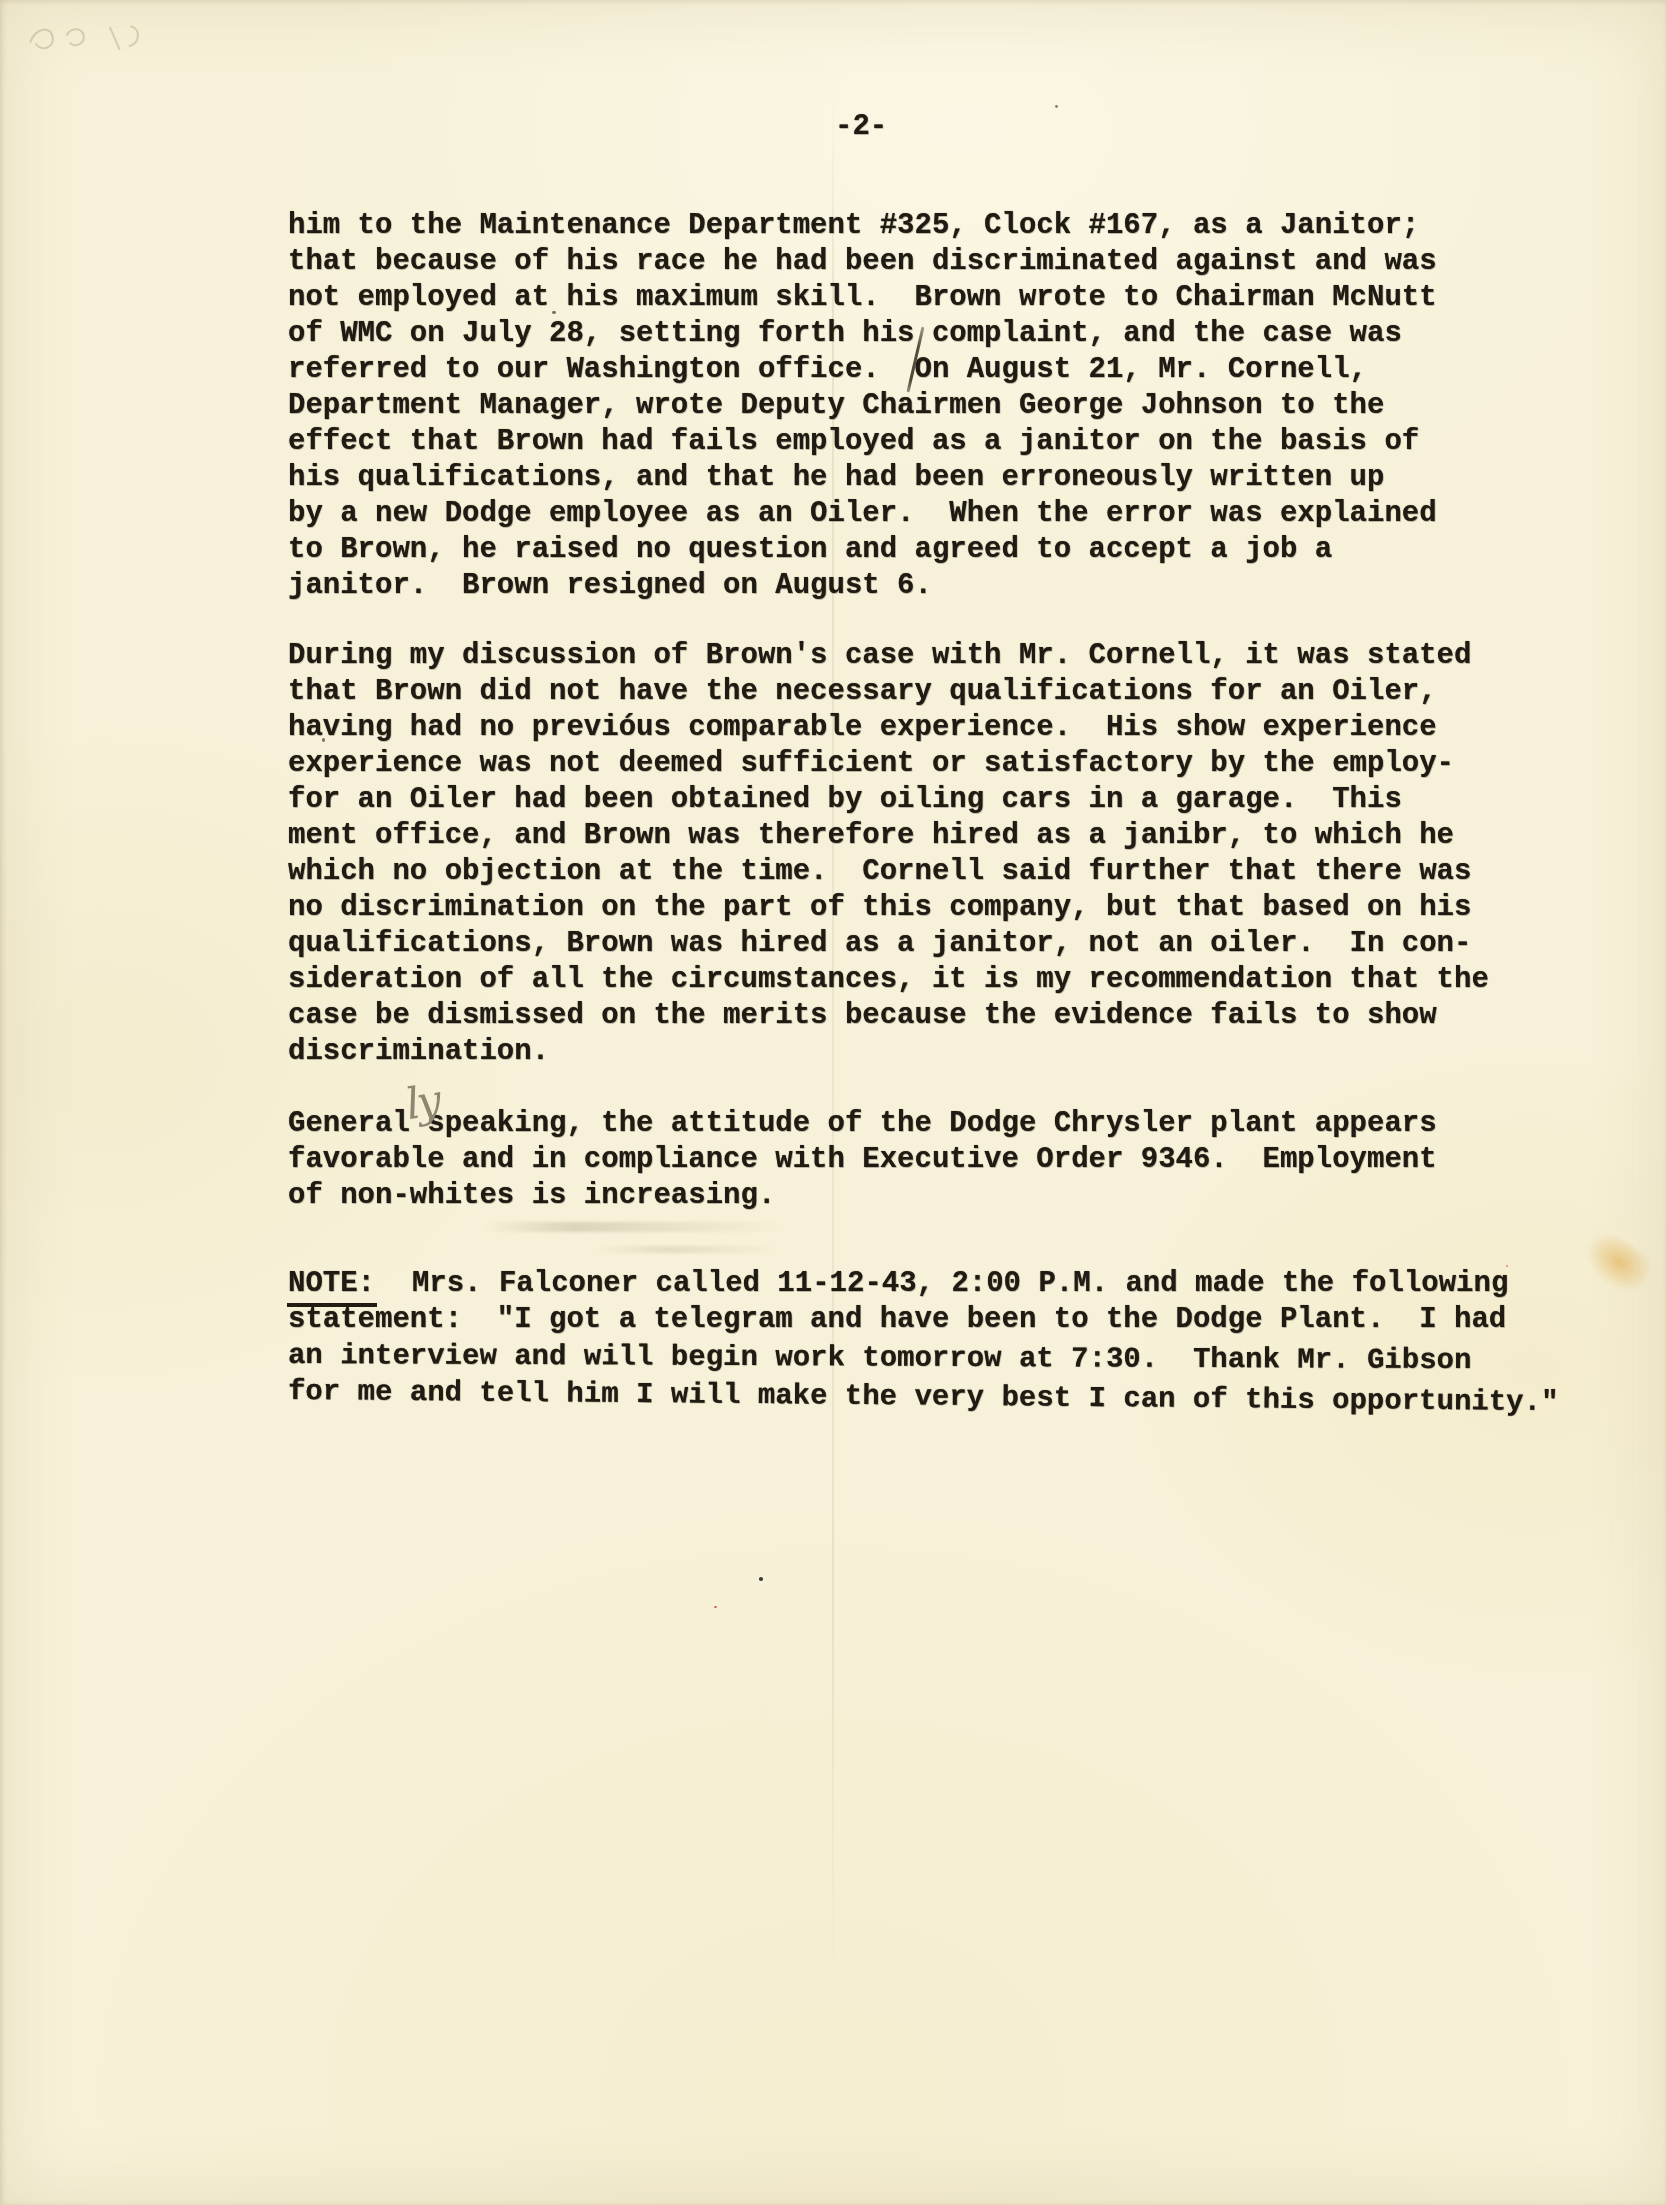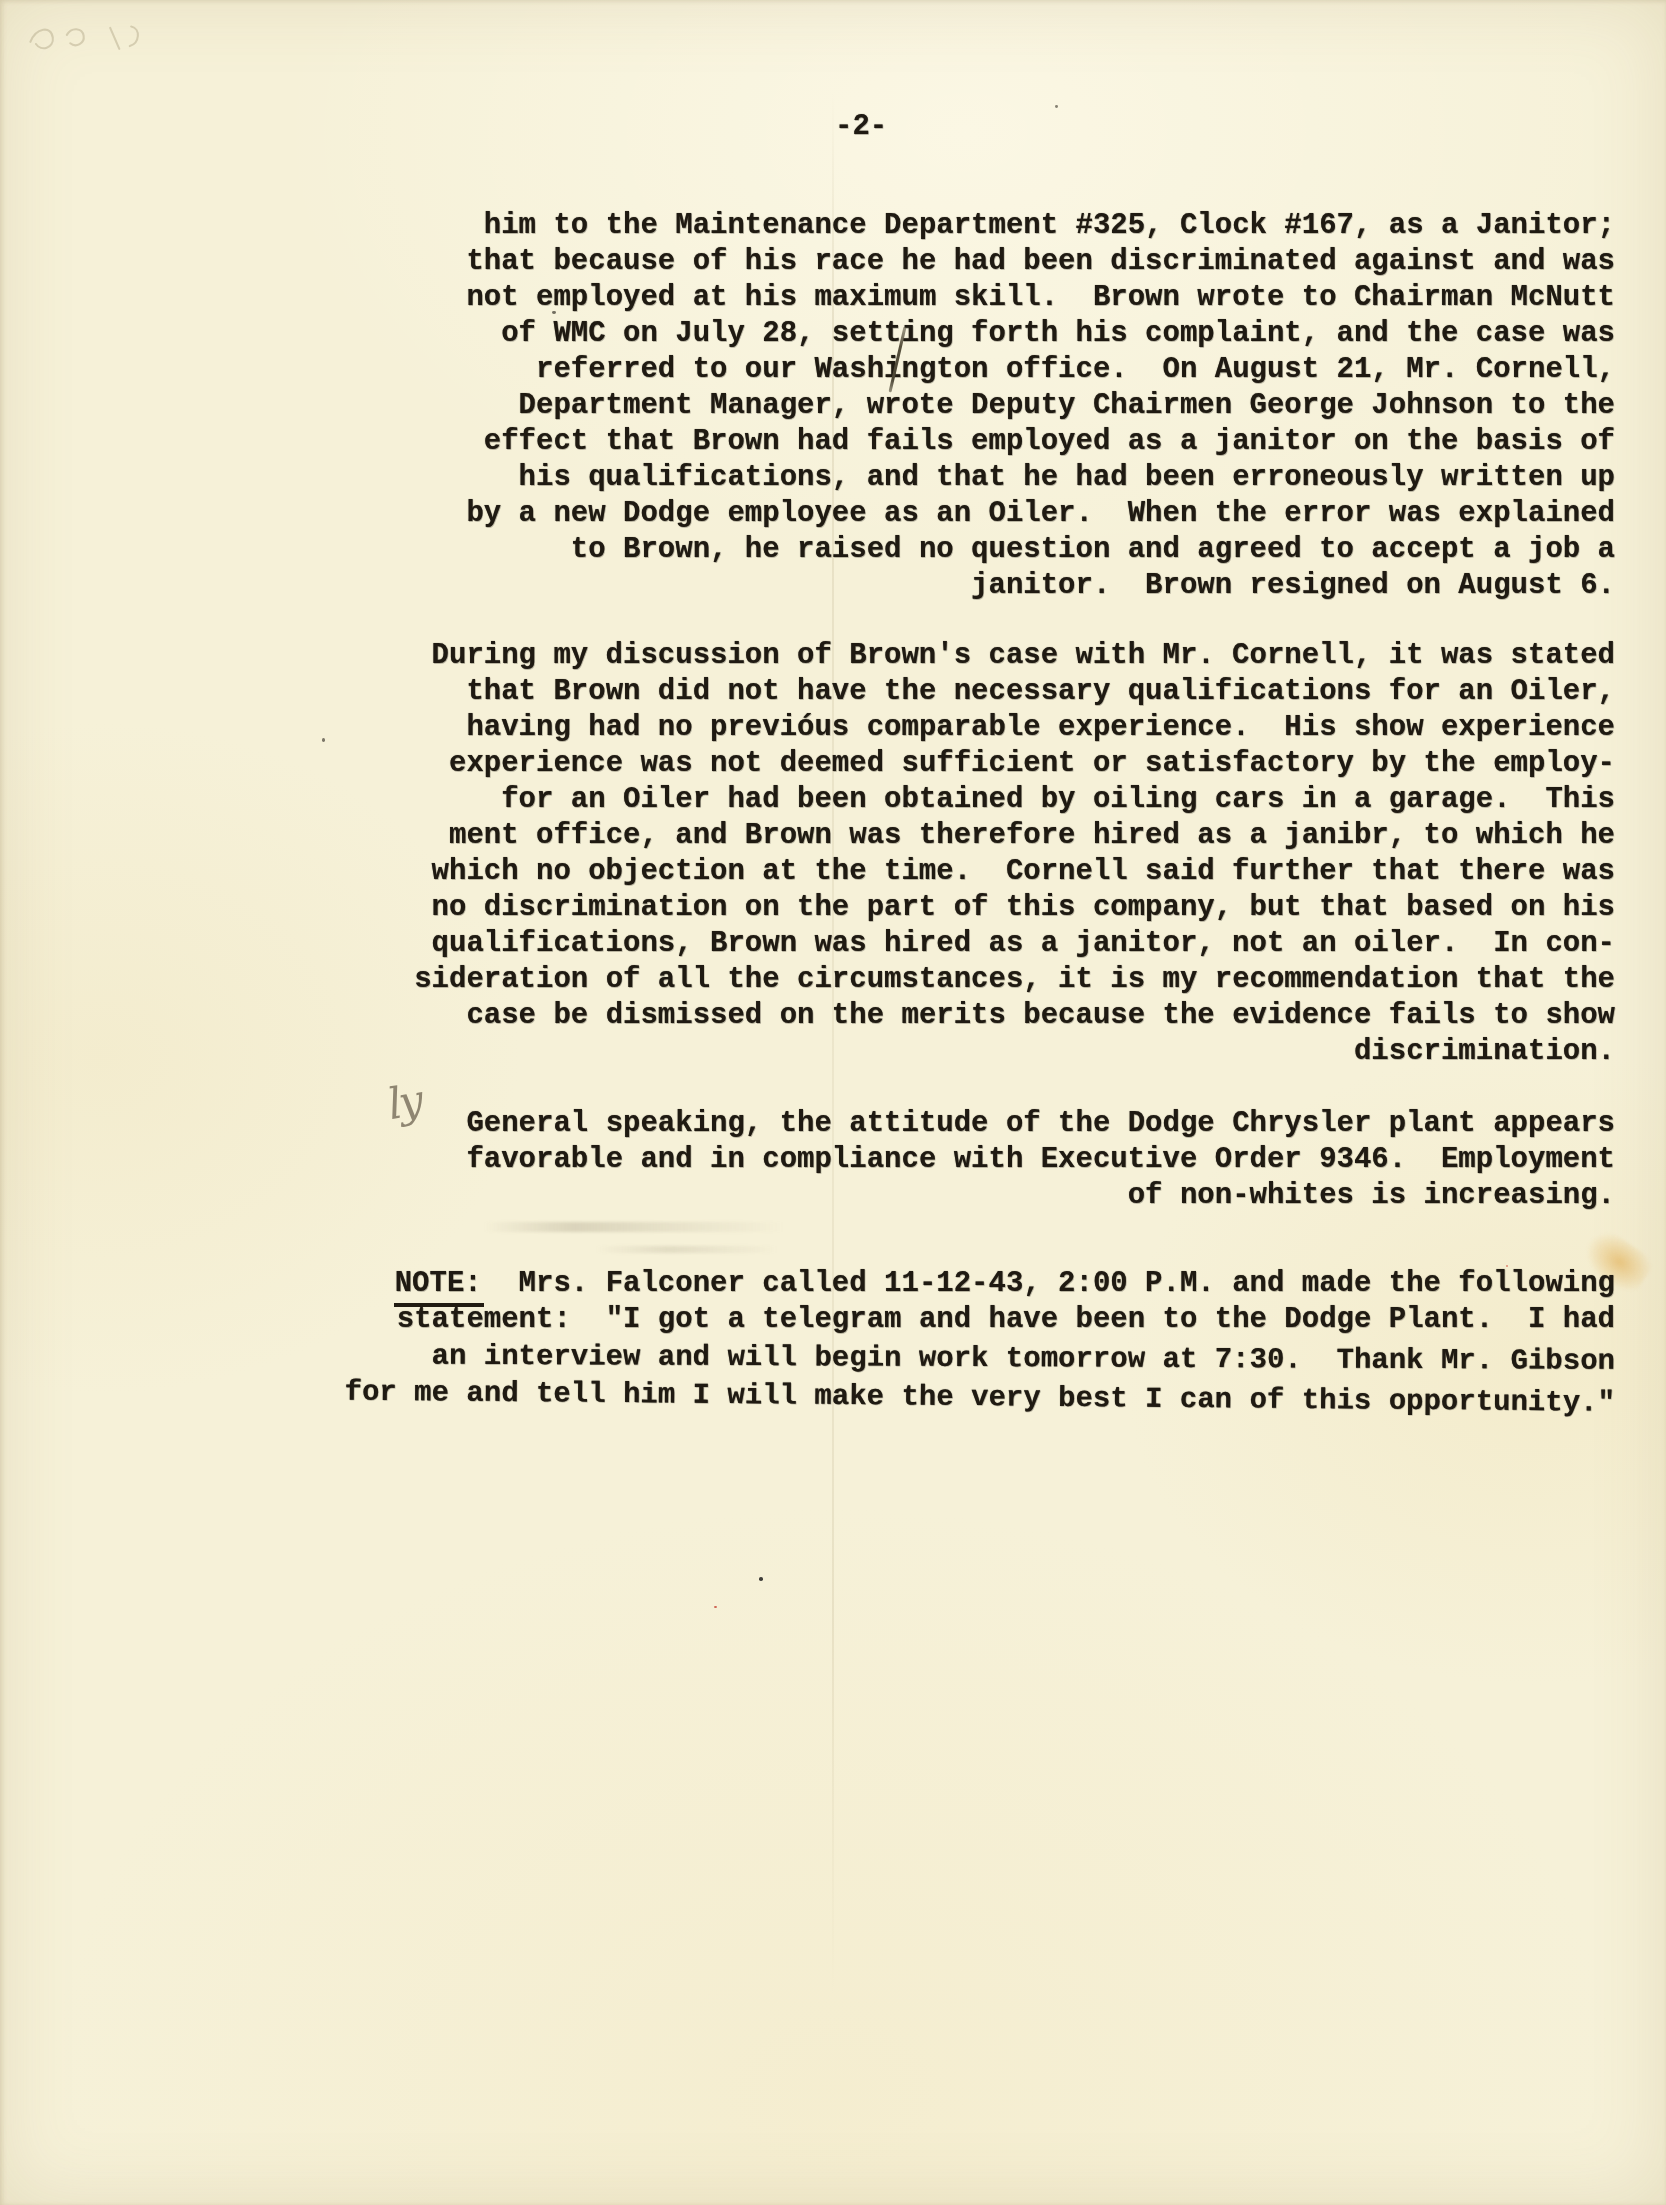--- a/index.html
+++ b/index.html
@@ -22,21 +22,21 @@
     white-space:pre;
     height:36px;line-height:36px;
     font-size:29px;
     text-shadow:0 0 1px rgba(25,20,12,.6), 0.7px 0.7px 0.4px rgba(25,20,12,.22);
   }
   .page-num{
     position:absolute;left:835px;top:109px;
     height:36px;line-height:36px;font-size:29px;
     text-shadow:0 0 1px rgba(25,20,12,.6), 0.7px 0.7px 0.4px rgba(25,20,12,.22);
   }
-  .textblock{position:absolute;left:270px;top:208px;width:1345px;text-align:right;}
+  .textblock{position:absolute;left:288px;top:208px;width:1345px;}
   .para{position:relative;}
   .para-1{margin-bottom:34px;}
   .para-2{margin-bottom:36px;}
   .para-3{margin-bottom:52px;}
   .note-line-3{transform:rotate(0.25deg);transform-origin:left center;}
   .note-line-4{transform:rotate(0.5deg);transform-origin:left center;}
   .note-label{
     display:inline-block;
     border-bottom:4.9px solid #221c12;
     padding:0 2.1px 0.7px 0.7px;margin-left:-0.7px;

